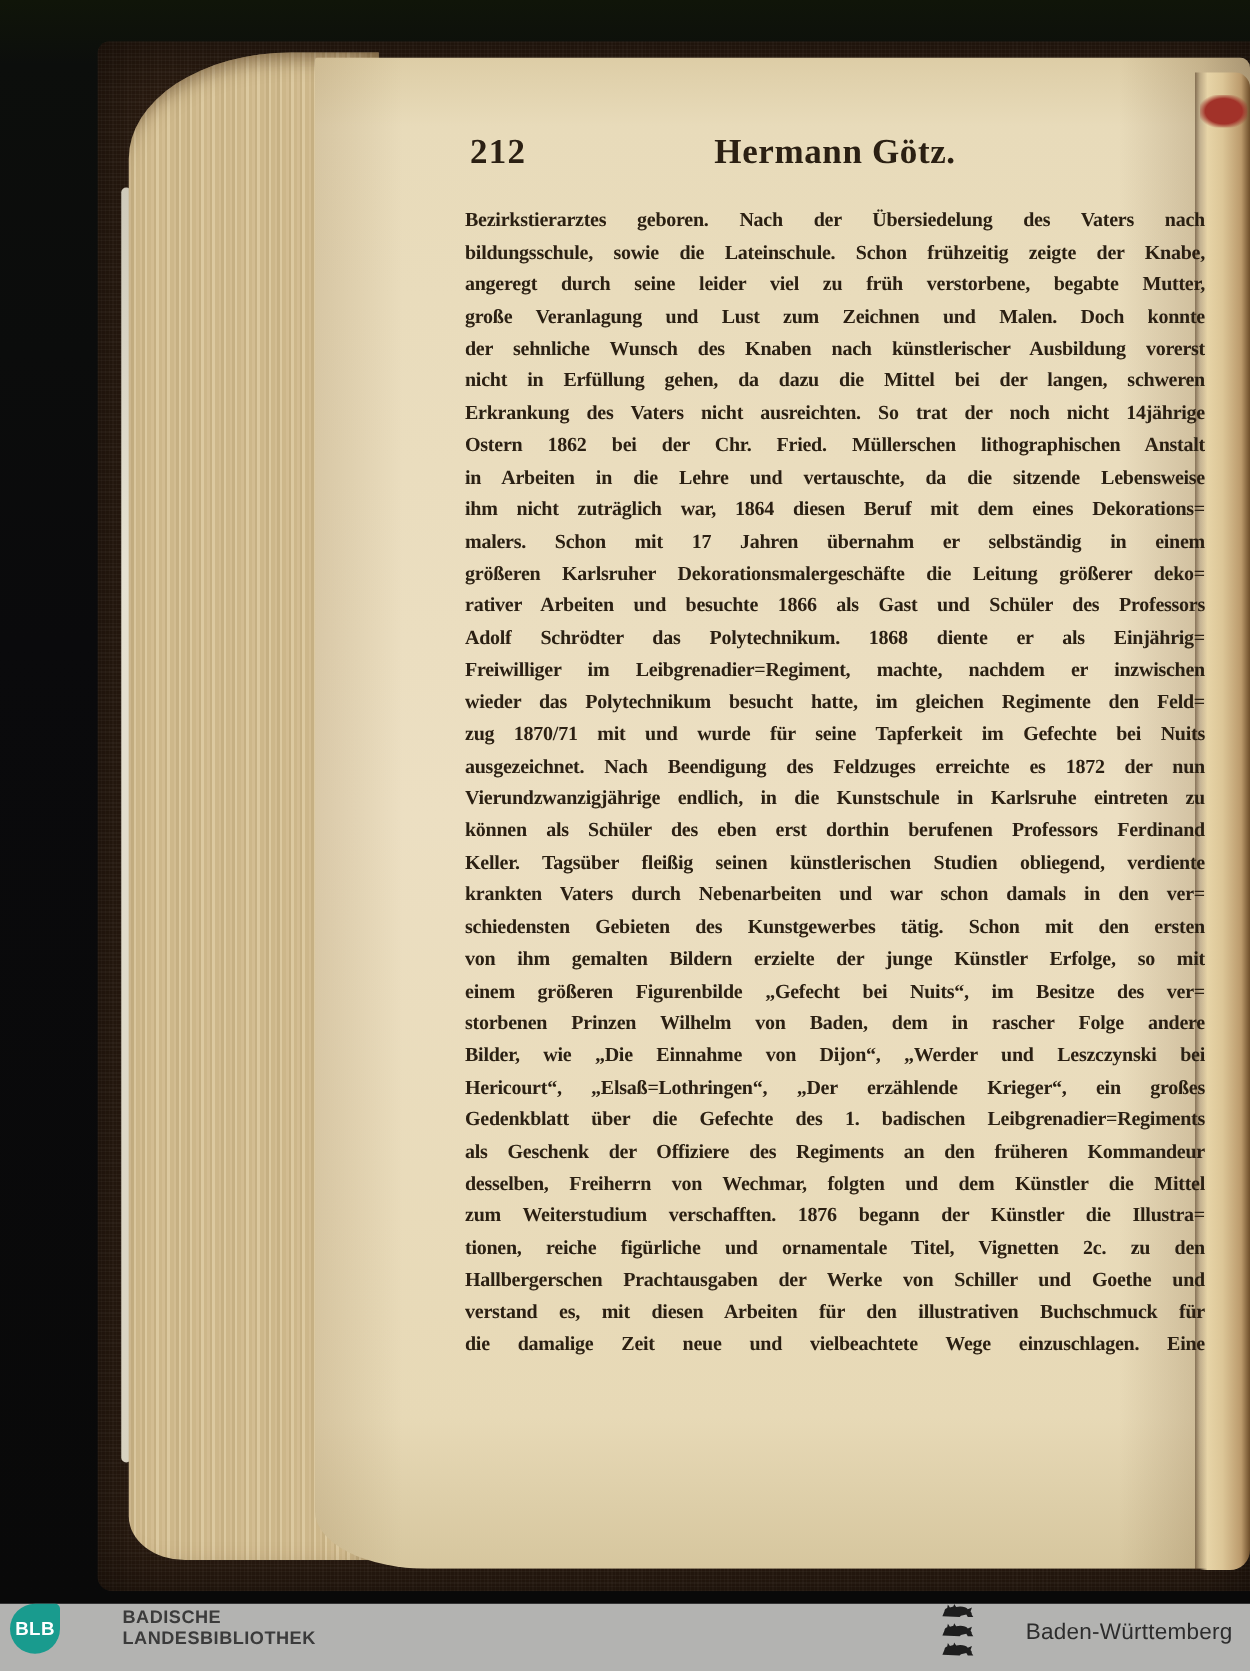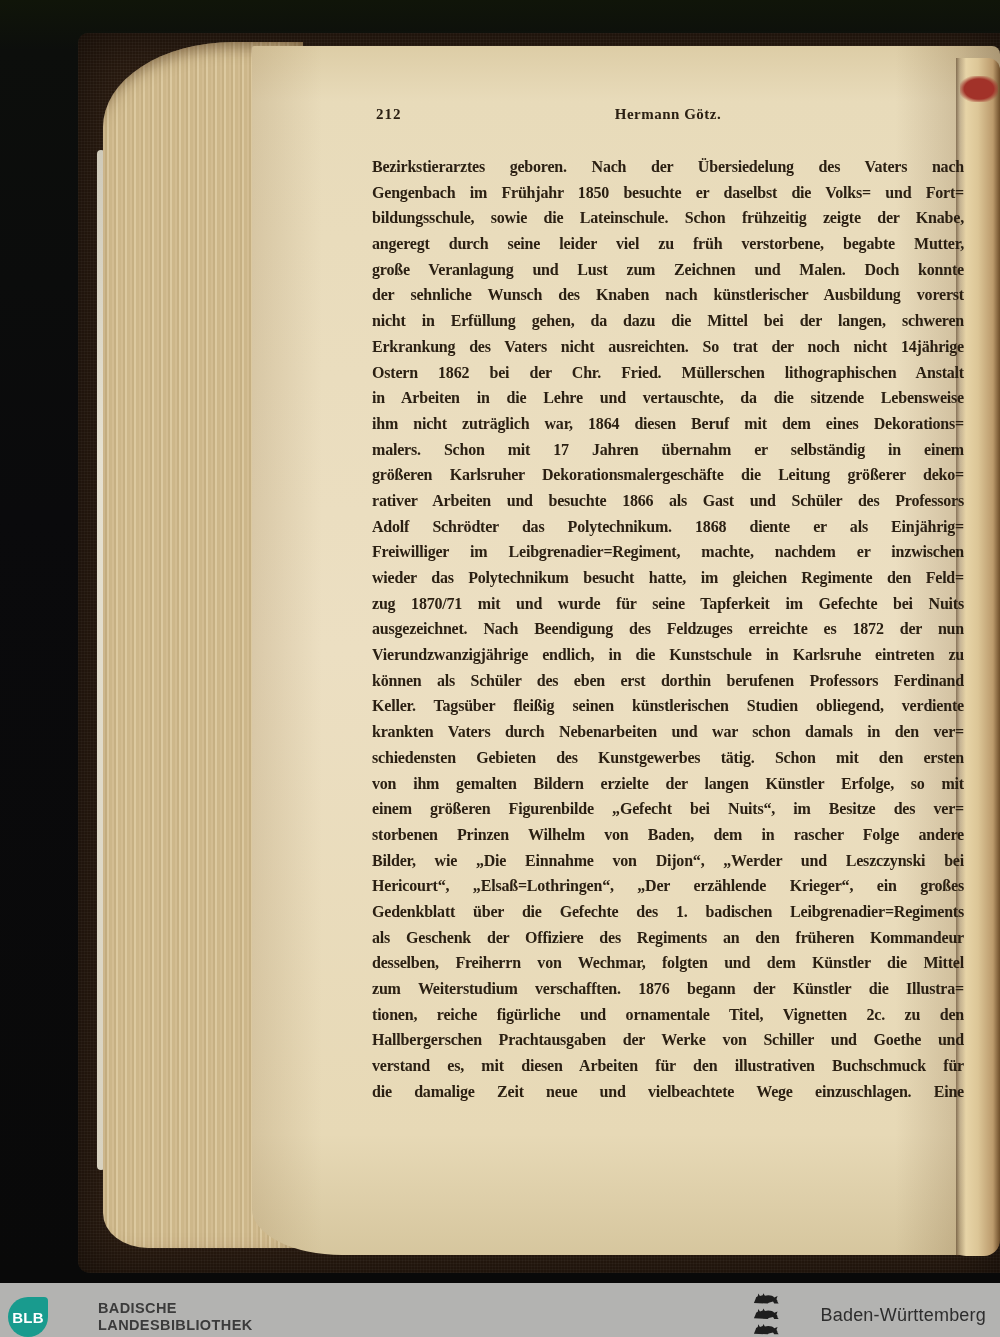--- a/index.html
+++ b/index.html
@@ -53,33 +53,33 @@
   }
   .red-edge {
     position:absolute; right:2px; top:76px; width:38px; height:26px;
     background:radial-gradient(ellipse at 50% 50%, #a23229 0 55%, rgba(162,50,41,0) 78%);
   }
   
   .textarea {
     position:absolute; left:372px; top:106px; width:592px;
     color:#2b2013;
   }
-  .headrow { position:relative; height:30px; font-size:15px; font-weight:bold; }
+  .headrow { position:relative; height:30px; font-size:28px; font-weight:bold; }
   .pagenum { position:absolute; left:4px; top:0; letter-spacing:1px; }
   .runhead { text-align:center; letter-spacing:.5px; }
-  .lines { margin-top:18px; overflow:hidden; }
+  .lines { margin-top:28px; overflow:hidden; }
   .tl {
     height:25.7px; line-height:25.7px; font-size:16px; font-weight:bold;
     letter-spacing:-0.2px; word-spacing:-1px; white-space:nowrap;
     text-align:justify; text-align-last:justify;
   }
   
   .bar {
     position:absolute; left:0; bottom:0; width:1000px; height:54px;
-    background:#b3b3b1; display:flex; align-items:flex-end;
+    background:#b3b3b1; display:flex; align-items:flex-start;
     font-family:"Liberation Sans", sans-serif;
     padding:0 14px 0 8px; justify-content:space-between;
   }
   .bargroup { display:flex; align-items:center; }
   .blb {
     width:40px; height:40px; background:#199b8e; margin-right:11px;
     border-radius:50% 4px 50% 50%;
     display:flex; align-items:center; justify-content:center;
     color:#fff; font-weight:bold; font-size:15px; letter-spacing:.3px;
   }
@@ -100,21 +100,20 @@
     <div class="gutter"></div>
     <div class="red-edge"></div>
 
     <div class="textarea">
       <div class="headrow">
         <span class="pagenum">212</span>
         <div class="runhead">Hermann Götz.</div>
       </div>
       <div class="lines">
         <div class="tl">Bezirkstierarztes geboren.  Nach der Übersiedelung des Vaters nach</div>
-        <div class="tl">Gengenbach im Frühjahr 1850 besuchte er daselbst die Volks= und Fort=</div>
         <div class="tl">bildungsschule, sowie die Lateinschule.  Schon frühzeitig zeigte der Knabe,</div>
         <div class="tl">angeregt durch seine leider viel zu früh verstorbene, begabte Mutter,</div>
         <div class="tl">große Veranlagung und Lust zum Zeichnen und Malen.  Doch konnte</div>
         <div class="tl">der sehnliche Wunsch des Knaben nach künstlerischer Ausbildung vorerst</div>
         <div class="tl">nicht in Erfüllung gehen, da dazu die Mittel bei der langen, schweren</div>
         <div class="tl">Erkrankung des Vaters nicht ausreichten. So trat der noch nicht 14jährige</div>
         <div class="tl">Ostern 1862 bei der Chr. Fried. Müllerschen lithographischen Anstalt</div>
         <div class="tl">in Arbeiten in die Lehre und vertauschte, da die sitzende Lebensweise</div>
         <div class="tl">ihm nicht zuträglich war, 1864 diesen Beruf mit dem eines Dekorations=</div>
         <div class="tl">malers.  Schon mit 17 Jahren übernahm er selbständig in einem</div>
@@ -123,21 +122,21 @@
         <div class="tl">Adolf Schrödter das Polytechnikum.  1868 diente er als Einjährig=</div>
         <div class="tl">Freiwilliger im Leibgrenadier=Regiment, machte, nachdem er inzwischen</div>
         <div class="tl">wieder das Polytechnikum besucht hatte, im gleichen Regimente den Feld=</div>
         <div class="tl">zug 1870/71 mit und wurde für seine Tapferkeit im Gefechte bei Nuits</div>
         <div class="tl">ausgezeichnet.  Nach Beendigung des Feldzuges erreichte es 1872 der nun</div>
         <div class="tl">Vierundzwanzigjährige endlich, in die Kunstschule in Karlsruhe eintreten zu</div>
         <div class="tl">können als Schüler des eben erst dorthin berufenen Professors Ferdinand</div>
         <div class="tl">Keller.  Tagsüber fleißig seinen künstlerischen Studien obliegend, verdiente</div>
         <div class="tl">krankten Vaters durch Nebenarbeiten und war schon damals in den ver=</div>
         <div class="tl">schiedensten Gebieten des Kunstgewerbes tätig.  Schon mit den ersten</div>
-        <div class="tl">von ihm gemalten Bildern erzielte der langen Künstler Erfolge, so mit</div>
+        <div class="tl">von ihm gemalten Bildern erzielte der junge Künstler Erfolge, so mit</div>
         <div class="tl">einem größeren Figurenbilde „Gefecht bei Nuits“, im Besitze des ver=</div>
         <div class="tl">storbenen Prinzen Wilhelm von Baden, dem in rascher Folge andere</div>
         <div class="tl">Bilder, wie „Die Einnahme von Dijon“, „Werder und Leszczynski bei</div>
         <div class="tl">Hericourt“, „Elsaß=Lothringen“, „Der erzählende Krieger“, ein großes</div>
         <div class="tl">Gedenkblatt über die Gefechte des 1. badischen Leibgrenadier=Regiments</div>
         <div class="tl">als Geschenk der Offiziere des Regiments an den früheren Kommandeur</div>
         <div class="tl">desselben, Freiherrn von Wechmar, folgten und dem Künstler die Mittel</div>
         <div class="tl">zum Weiterstudium verschafften.  1876 begann der Künstler die Illustra=</div>
         <div class="tl">tionen, reiche figürliche und ornamentale Titel, Vignetten 2c. zu den</div>
         <div class="tl">Hallbergerschen Prachtausgaben der Werke von Schiller und Goethe und</div>

